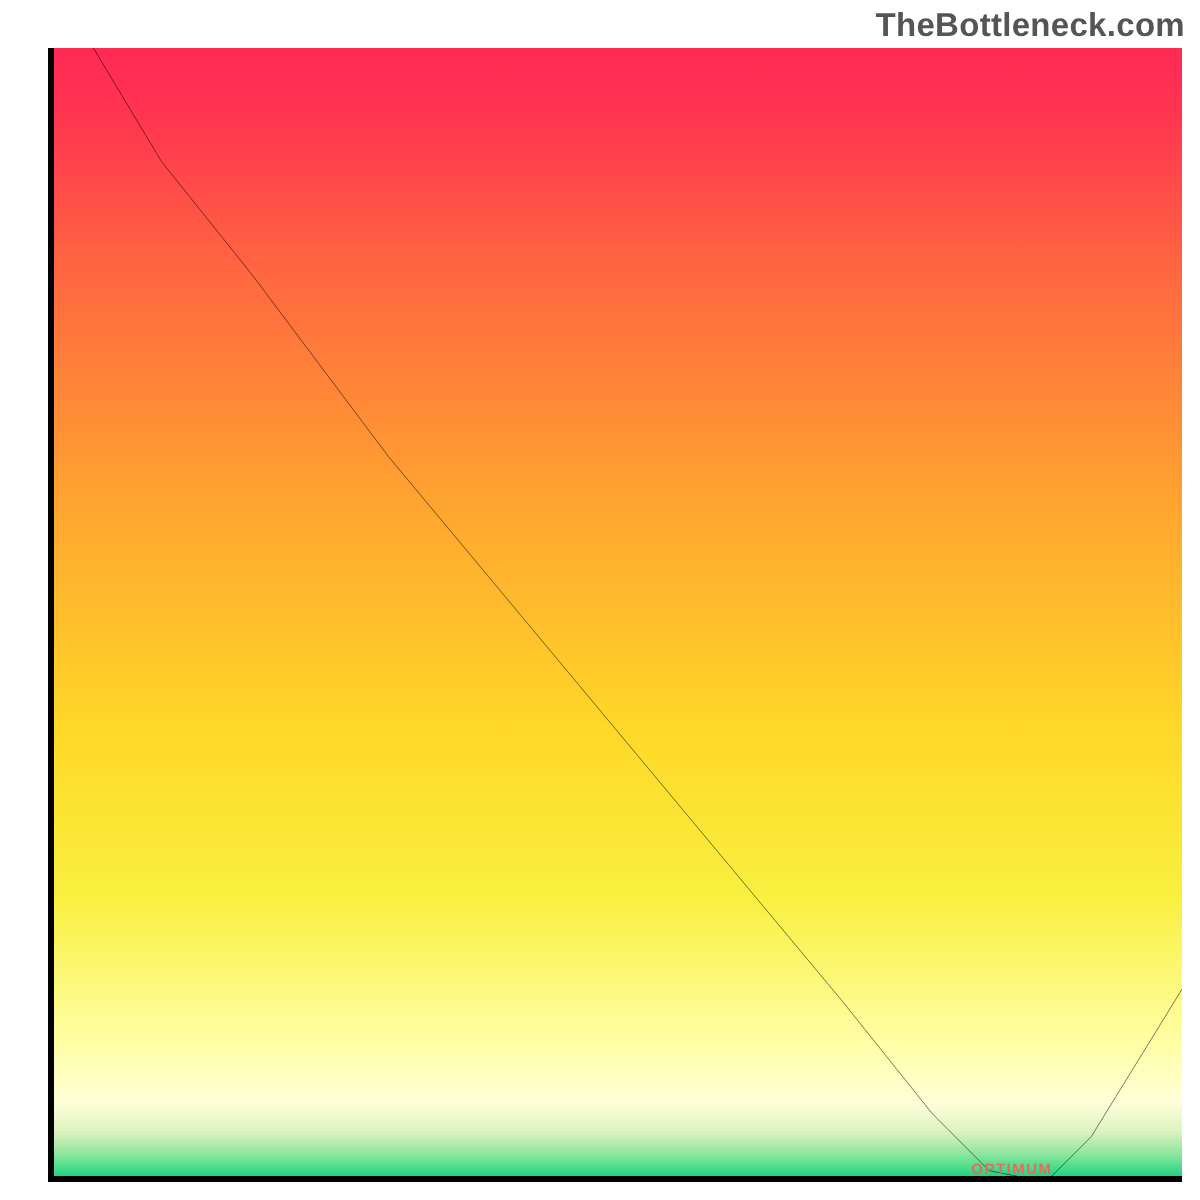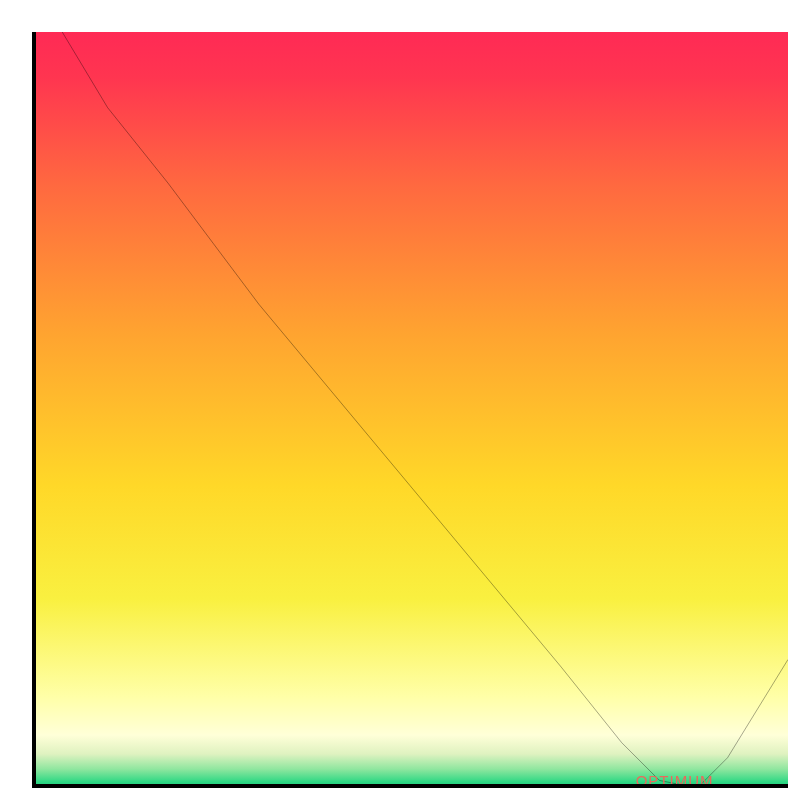--- a/index.html
+++ b/index.html
@@ -58,33 +58,34 @@
   }
   svg.curve {
     position: absolute;
     left: 0;
     top: 0;
     width: 100%;
     height: 100%;
   }
   .optimum-label {
     position: absolute;
-    font-size: 15px;
-    font-weight: 400;
+    font-size: 10px;
+    font-weight: 700;
     letter-spacing: 1px;
     color: #e96a5c;
     white-space: nowrap;
     transform: translate(-50%, -50%);
   }
 </style>
 </head>
 <body>
 
 <div class="viewport">
 
+  <div class="attribution">TheBottleneck.com</div>
 
   <div class="plot-area">
 
     <svg class="gradient" viewBox="0 0 100 100" preserveAspectRatio="none">
       <defs>
         <linearGradient id="bg-grad" x1="0" y1="0" x2="0" y2="1">
             <stop offset="0%" stop-color="#ff2a55"></stop>
             <stop offset="6%" stop-color="#ff3550"></stop>
             <stop offset="20%" stop-color="#ff6840"></stop>
             <stop offset="40%" stop-color="#ffa430"></stop>

